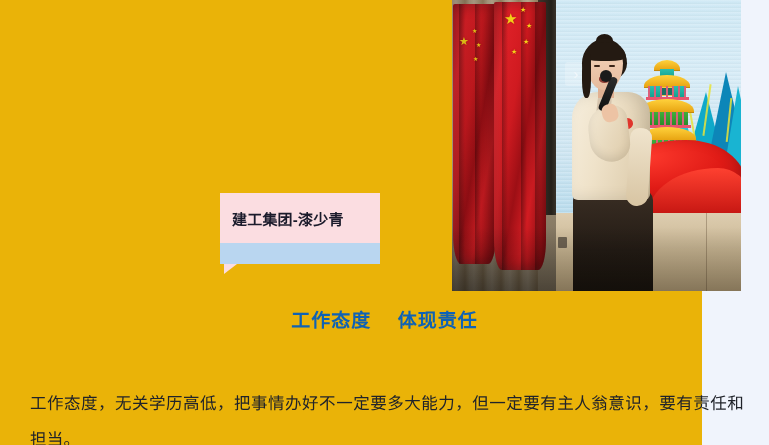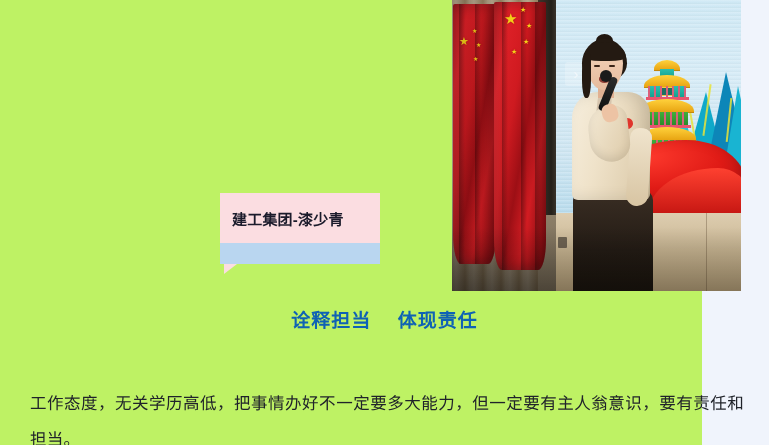--- a/index.html
+++ b/index.html
@@ -12,21 +12,21 @@
     height: 445px;
     overflow: hidden;
     background: #f0f4fc;
     font-family: "Liberation Sans", "DejaVu Sans", sans-serif;
     -webkit-font-smoothing: antialiased;
   }
   .page {
     position: relative;
     width: 702px;
     height: 445px;
-    background: #bef264;
+    background: #eab308;
   }
 
   
   .photo-frame {
     position: absolute;
     left: 452px;
     top: 0px;
     width: 289px;
     height: 291px;
     overflow: hidden;
@@ -495,20 +495,20 @@
 
   <div class="bubble">
     <div class="bubble-top">
       <span class="bubble-name">建工集团-漆少青</span>
     </div>
     <div class="bubble-band"></div>
     <div class="bubble-tail"></div>
   </div>
 
   <div class="headline">
-    <span>诠释担当</span>
+    <span>工作态度</span>
     <span class="gap"></span>
     <span>体现责任</span>
   </div>
 
   <p class="body-text">工作态度，无关学历高低，把事情办好不一定要多大能力，但一定要有主人翁意识，要有责任和担当。</p>
 
 </div>
 
 </body></html>

